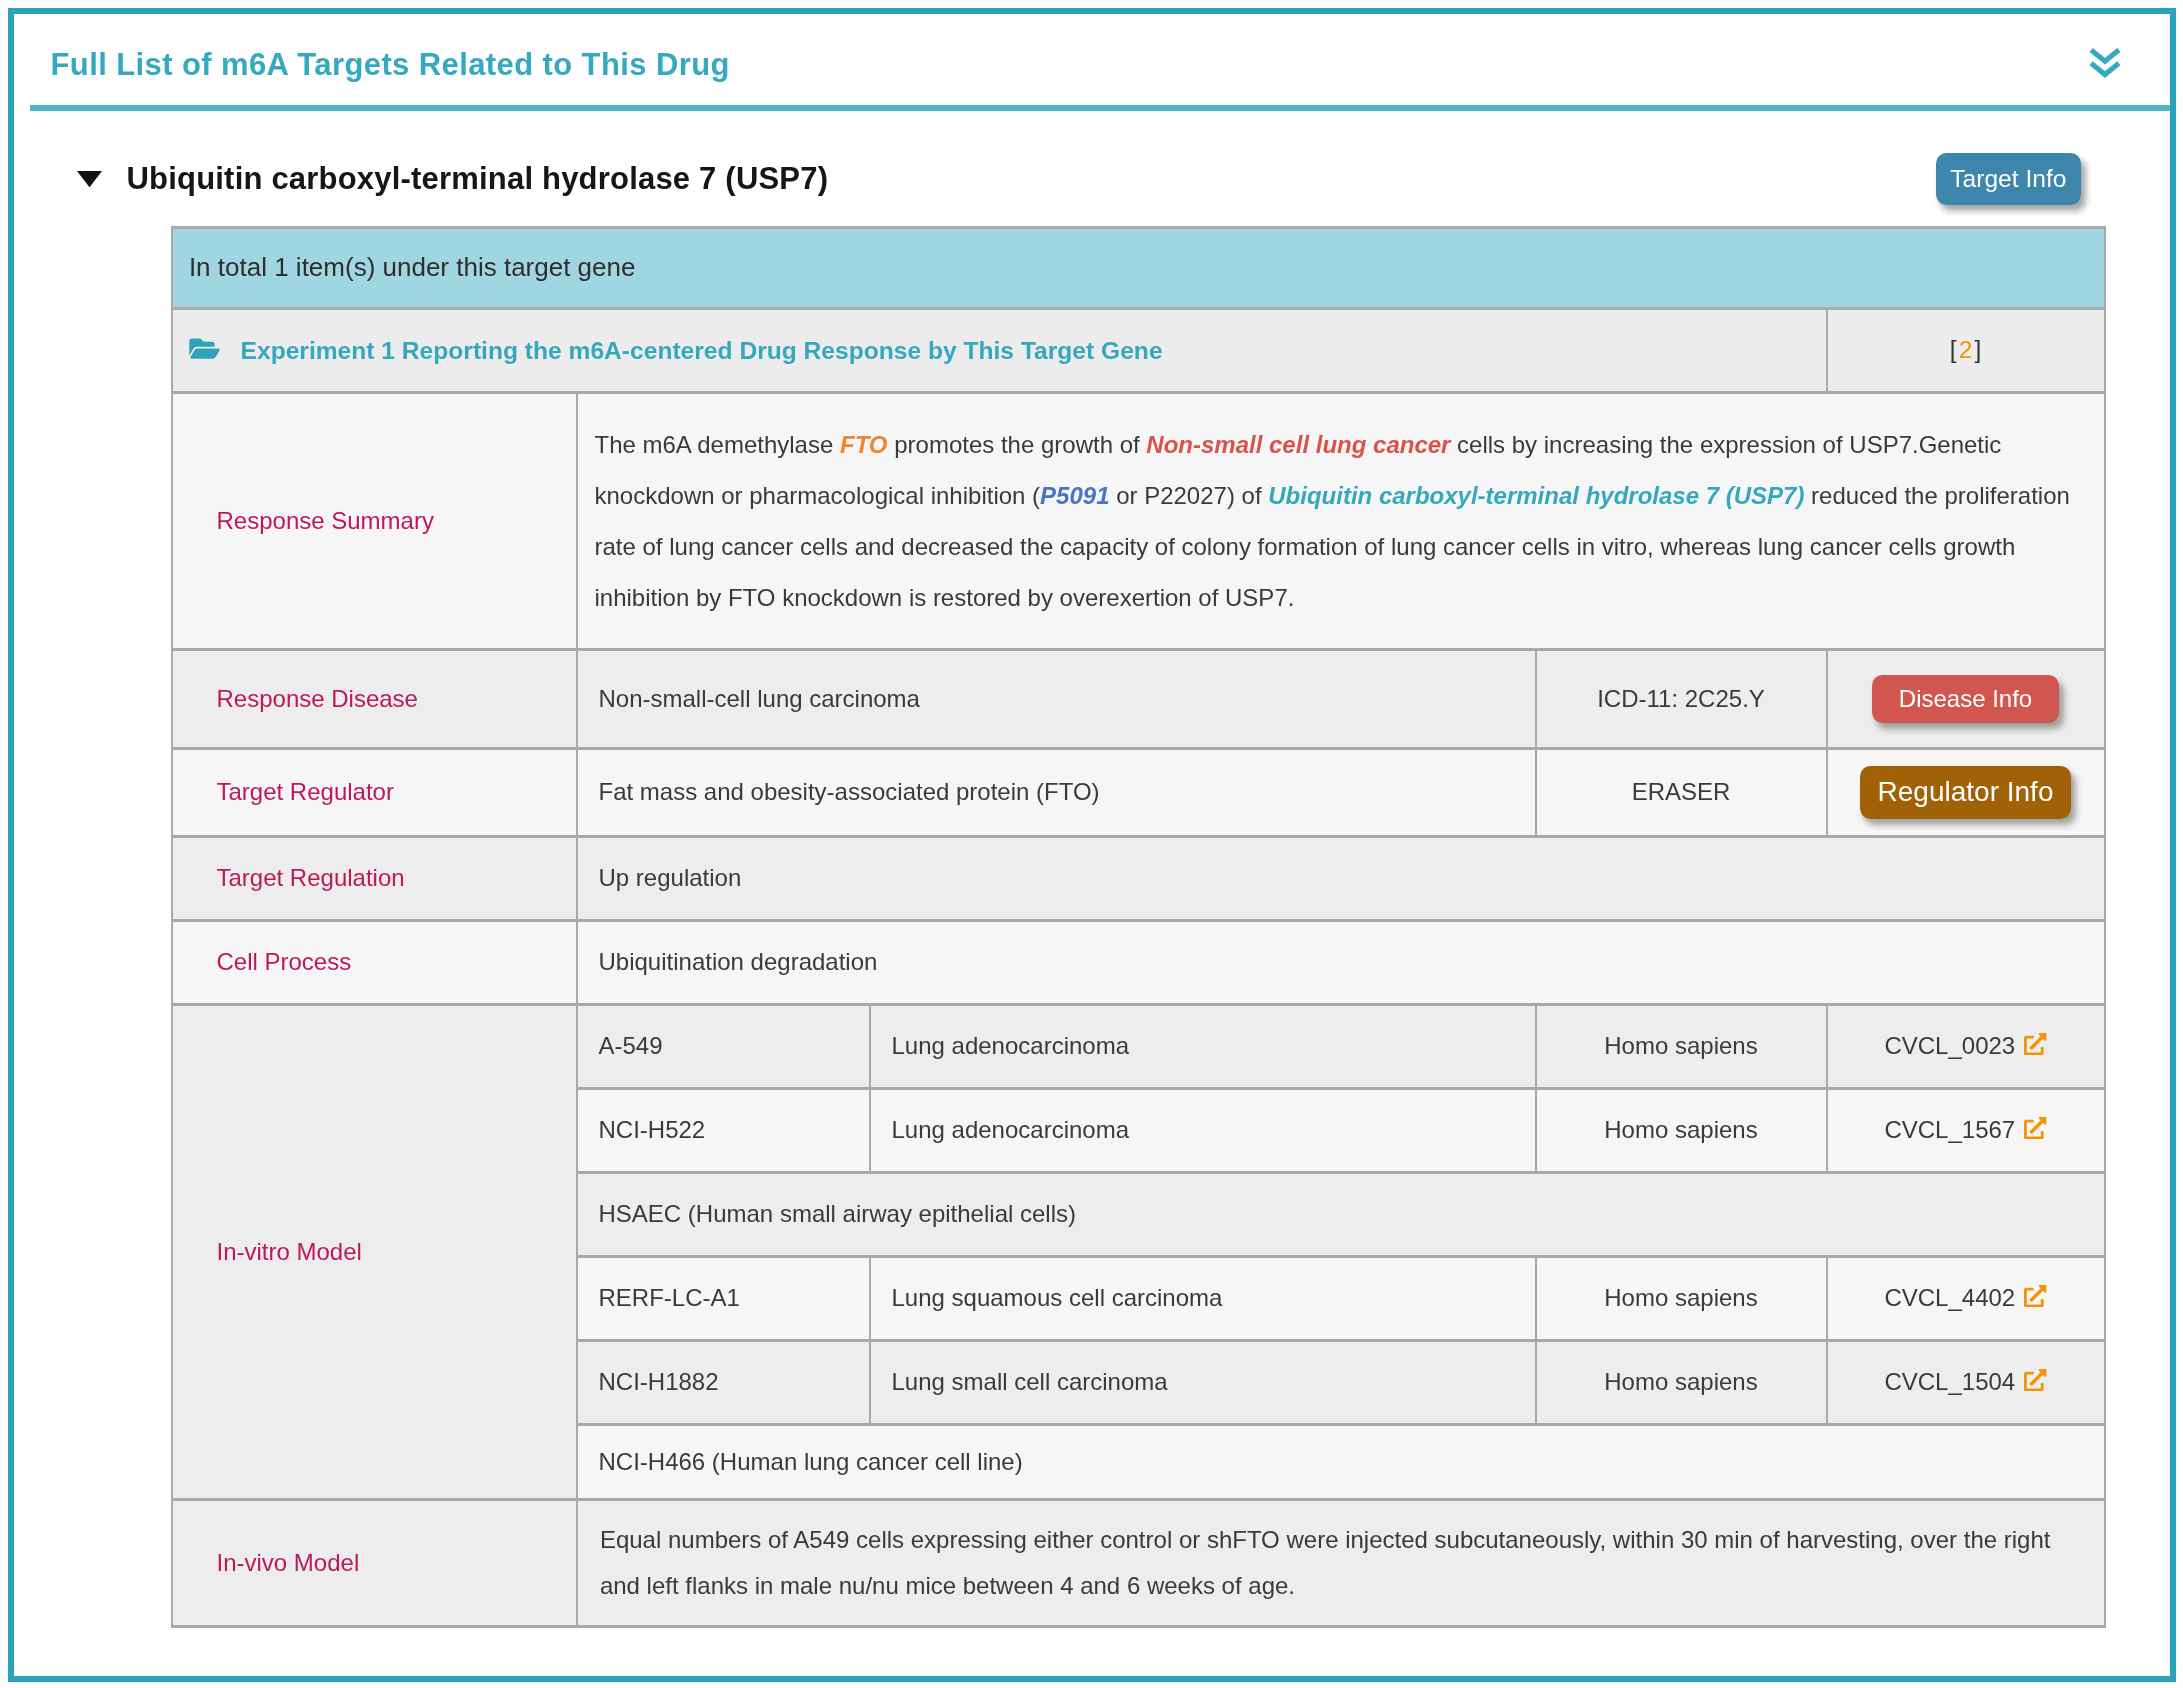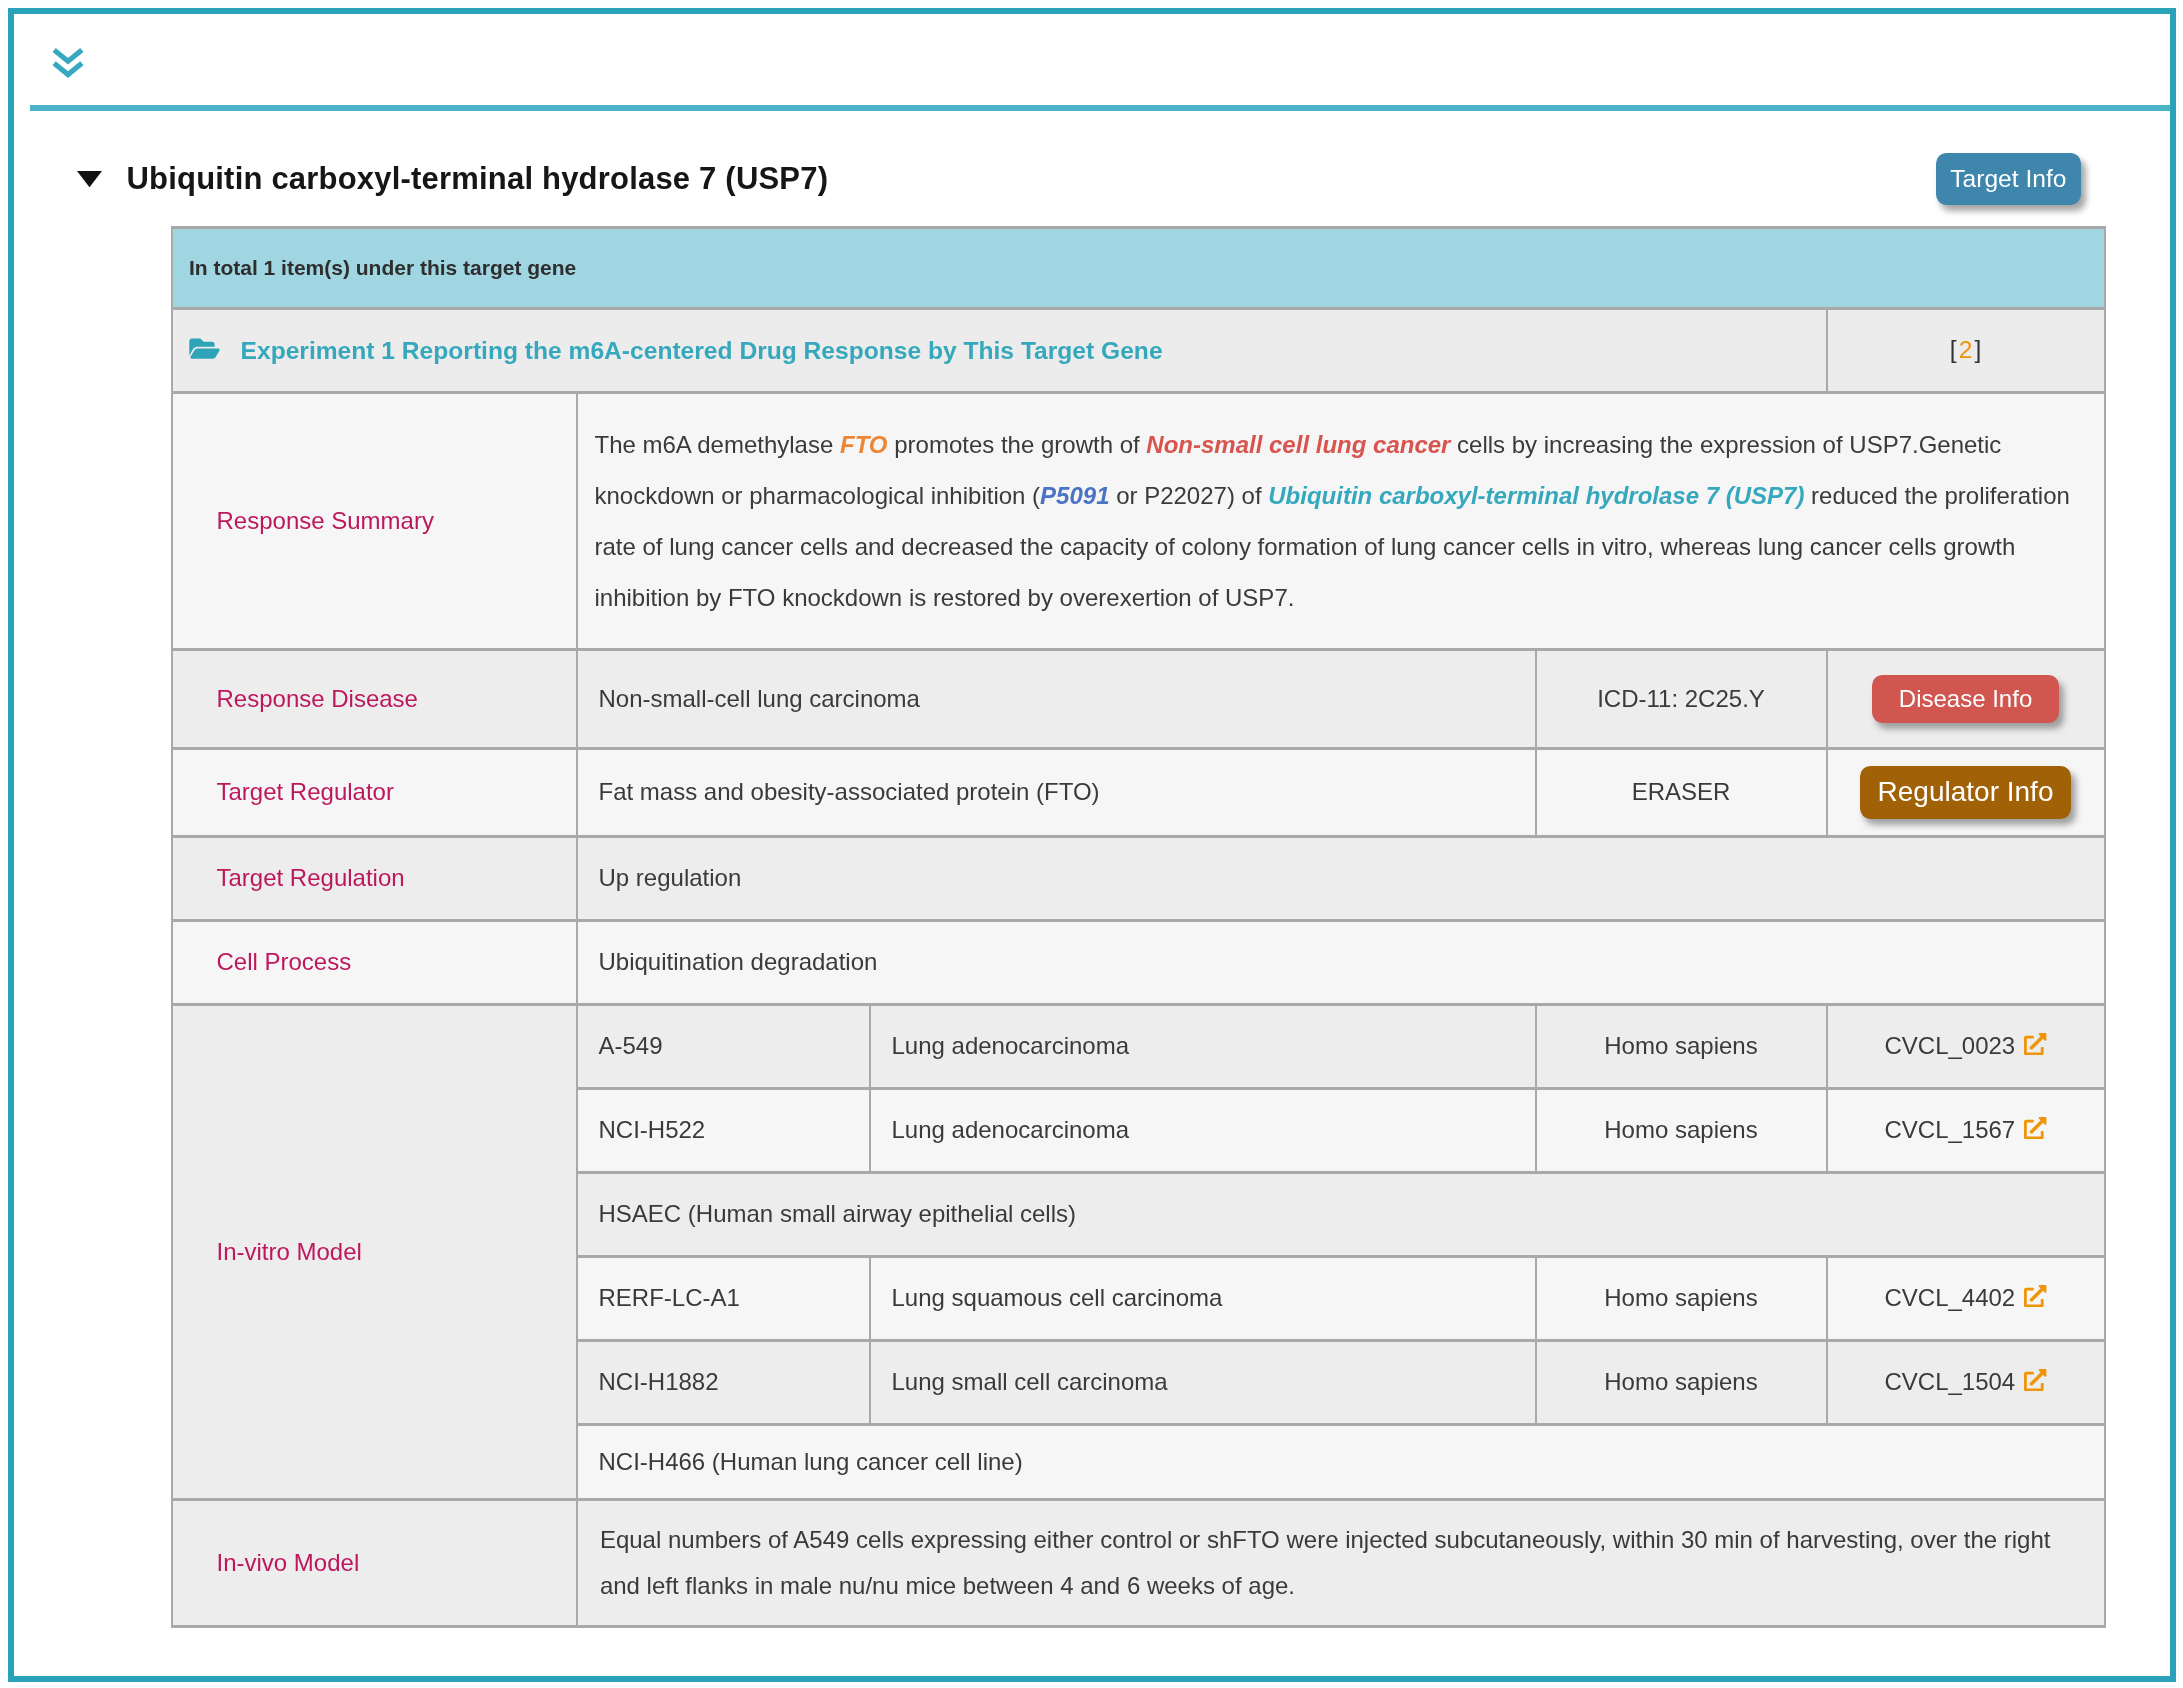--- a/index.html
+++ b/index.html
@@ -51,22 +51,22 @@
     font-size:24px;
   }
   .experiment-table td {
     border:2.2px solid #a9a9a9;
     border-top-width:3px; border-bottom-width:3px;
     vertical-align:middle;
     padding:0 21px;
     overflow:hidden;
   }
   td.table-head {
-    background:#a0d6e2; font-weight:bold; color:#2e2e2e;
-    font-size:21px; padding-left:16.4px;
+    background:#a0d6e2; font-weight:normal; color:#2e2e2e;
+    font-size:26px; padding-left:16.4px;
   }
   tr.row-dark  td { background:#ededed; }
   tr.row-light td { background:#f6f6f6; }
   tr.row-exp   td { background:#ececec; }
   td.label-cell { padding-left:44px; color:#be185d; }
   td.exp-cell { padding-left:15px; }
   .exp-link {
     color:#35a8bd; font-weight:bold; font-size:24.6px;
     text-decoration:none; margin-left:13.4px; cursor:pointer;
   }
@@ -87,20 +87,21 @@
 
   .cvcl-link { white-space:nowrap; cursor:pointer; color:#3a3a3a; text-decoration:none; }
   .ext-icon svg { vertical-align:-0.7px; margin-left:9px; }
 </style>
 </head>
 <body>
 
 <div class="panel">
 
   <div class="panel-header">
+    <div class="panel-title">Full List of m6A Targets Related to This Drug</div>
     <button class="chevron-btn">
       <span>
         <svg width="34" height="33" viewBox="0 0 46 44">
           <g fill="none" stroke="#35a9bf" stroke-width="7" stroke-linecap="square">
             <polyline points="7,6 23,19 39,6"></polyline>
             <polyline points="7,24 23,37 39,24"></polyline>
           </g>
         </svg>
       </span>
     </button>

